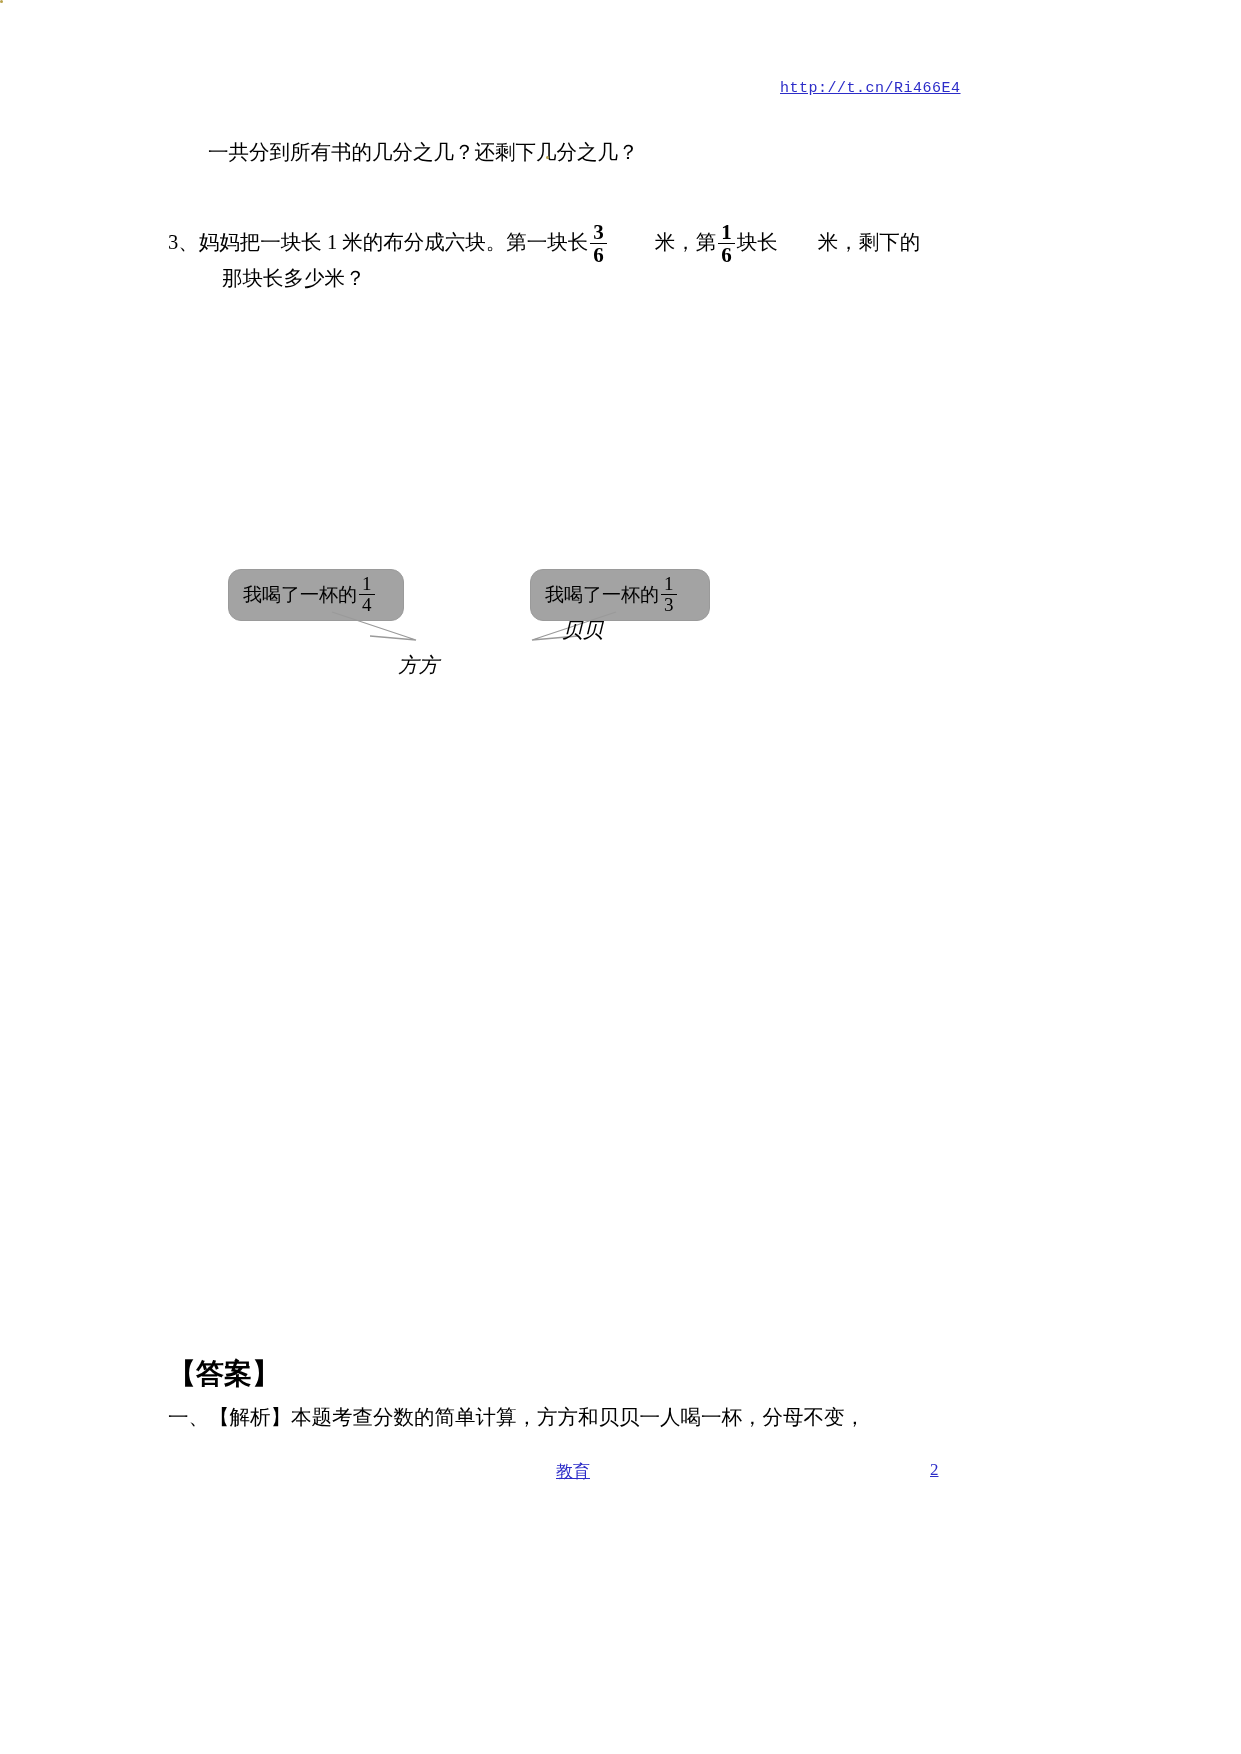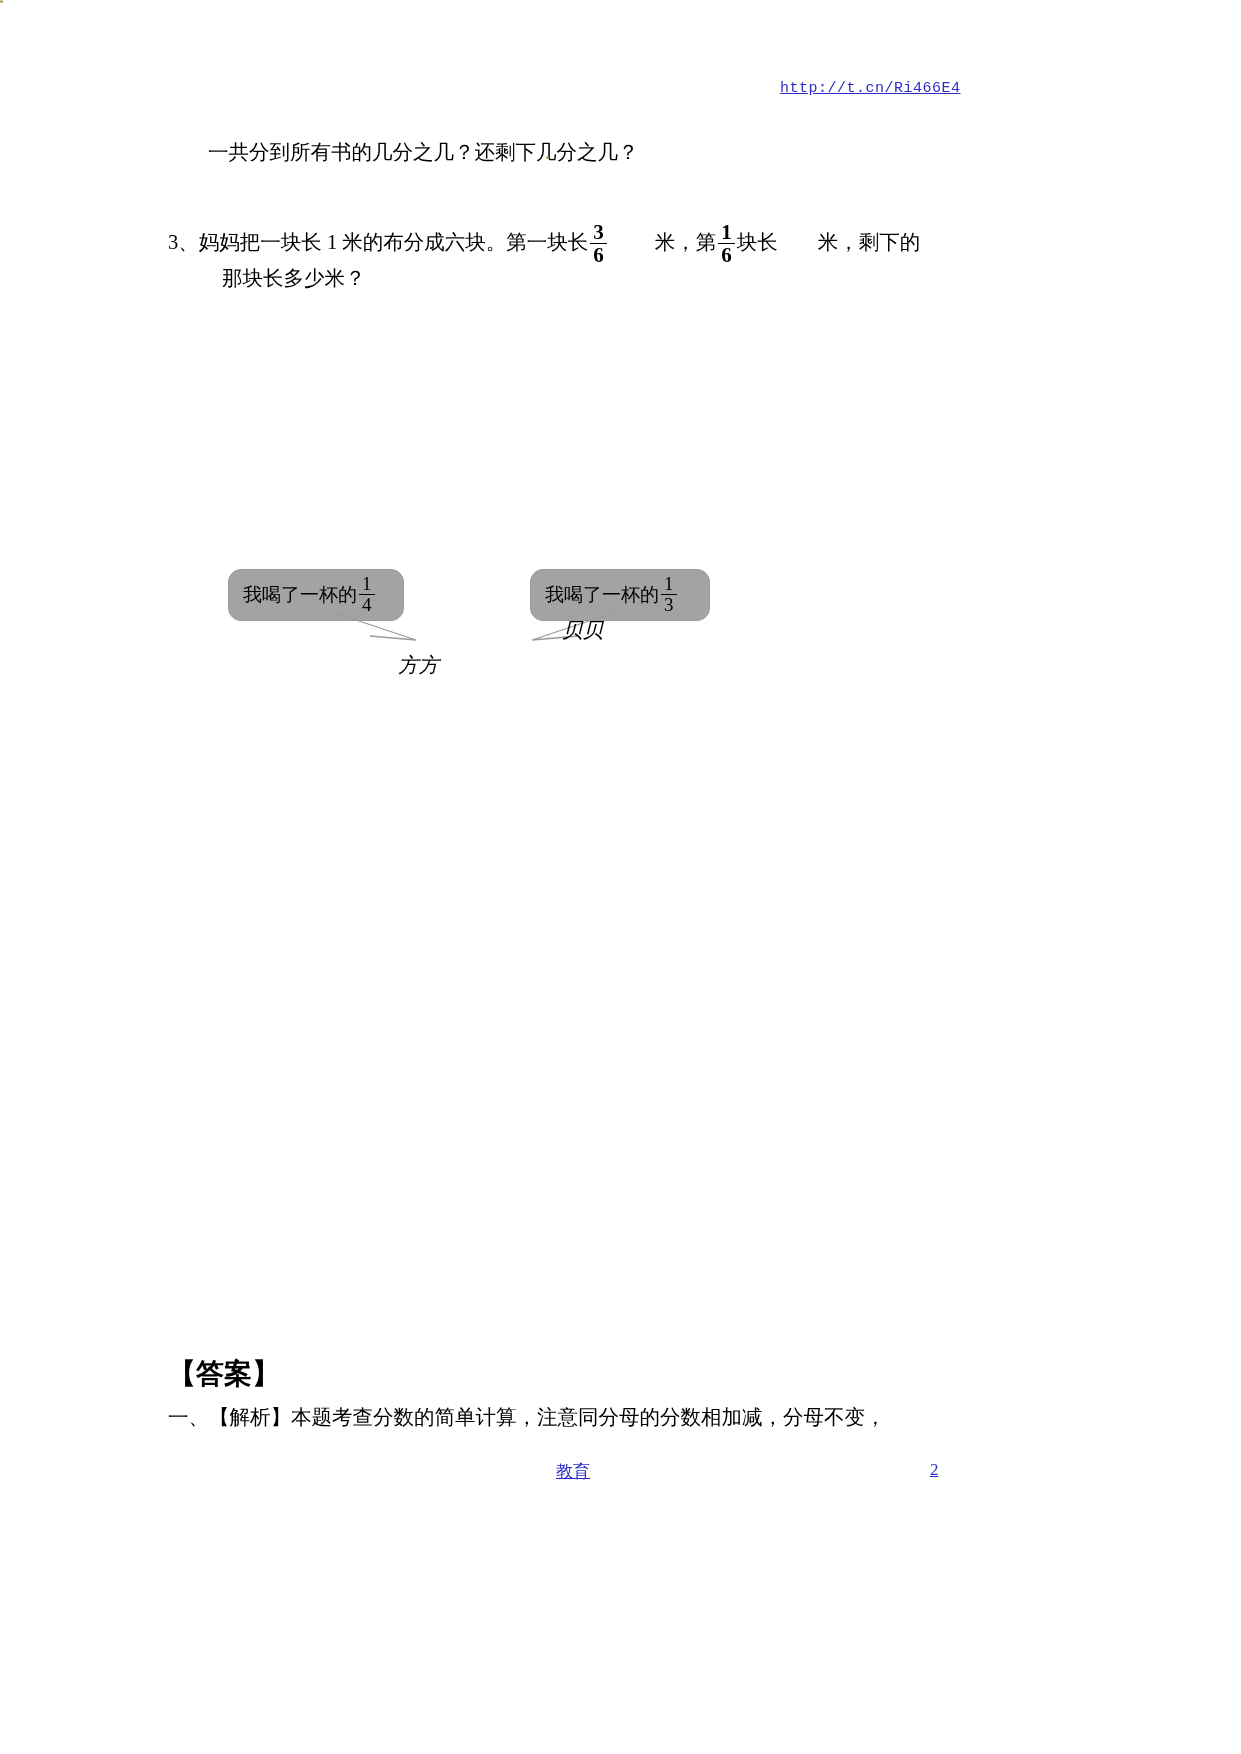--- a/index.html
+++ b/index.html
@@ -202,18 +202,18 @@
   </div>
 
   <svg class="tail-svg tail-2" width="90" height="32" viewBox="0 0 90 32">
     <path d="M88,0 L4,28 L50,24" fill="none" stroke="#9a9a9a" stroke-width="1.3"></path>
   </svg>
 
   <div class="name-label name-1">方方</div>
   <div class="name-label name-2">贝贝</div>
 
   <div class="ans-title">【答案】</div>
-  <div class="ans-line1">一、【解析】本题考查分数的简单计算，注意同分母的分数相加减，分母不变，</div>
+  <div class="ans-line1">一、【解析】本题考查分数的简单计算，方方和贝贝一人喝一杯，分母不变，</div>
 
   <a class="footer-center" href="#">教育</a>
   <a class="footer-page" href="#">2</a>
 
 </div>
 
 </body></html>

